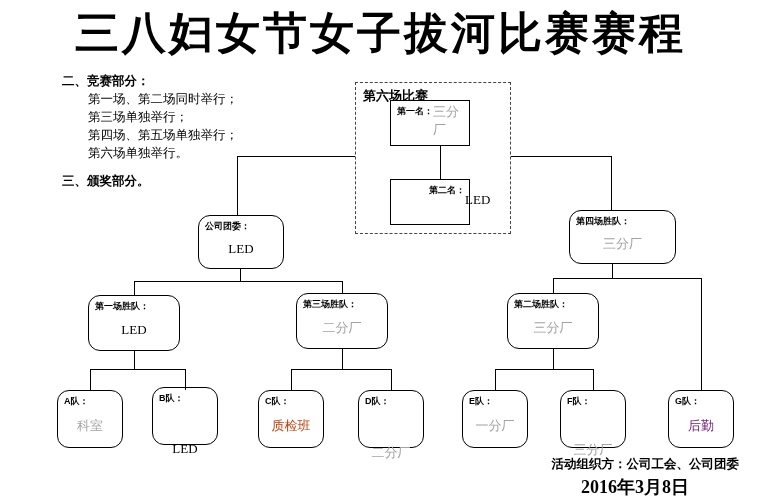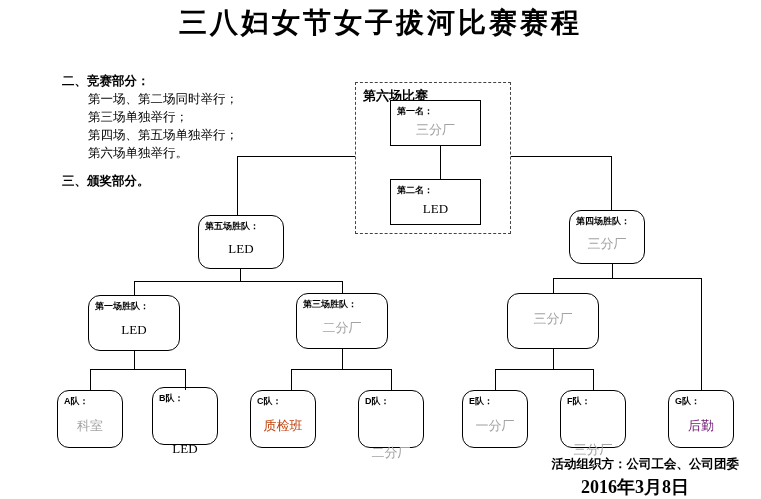--- a/index.html
+++ b/index.html
@@ -2,42 +2,42 @@
 <html><head>
 <meta charset="utf-8">
 <style>
   html,body{margin:0;padding:0;background:#ffffff;}
   .canvas{
     position:relative;width:761px;height:499px;background:#ffffff;
     font-family:"Liberation Serif",serif;color:#000;overflow:hidden;
   }
   .title{
     position:absolute;top:4px;left:0;width:100%;text-align:center;
-    font-size:28px;font-weight:bold;letter-spacing:3px;margin:0;
+    font-size:44px;font-weight:bold;letter-spacing:3px;margin:0;
     font-family:"Liberation Serif",serif;
   }
   
   .notes{position:absolute;left:62px;top:72px;font-size:12.5px;line-height:18px;}
   .note-line{white-space:nowrap;}
   .b{font-weight:bold;}
   .note-sub{padding-left:26px;white-space:nowrap;}
   .note-last{margin-top:10px;}
   
   .dashed-box{
     position:absolute;left:355px;top:82px;width:156px;height:152px;
     border:1px dashed #444;box-sizing:border-box;
   }
   .group-label{
     position:absolute;left:7px;top:4px;font-size:13px;font-weight:bold;
     font-family:"Liberation Sans",sans-serif;
   }
   
   .rect-box{
-    position:absolute;width:91px;height:46px;border:1px solid #000;
-    box-sizing:border-box;display:flex;flex-direction:column;background:#fff;
+    position:absolute;width:80px;height:46px;border:1px solid #000;
+    box-sizing:border-box;display:flex;background:#fff;
   }
   
   .round-box{
     position:absolute;border:1px solid #000;border-radius:12px;
     box-sizing:border-box;display:flex;flex-direction:column;background:#fff;
   }
   .box-label{
     font-size:9px;font-weight:bold;padding:4px 0 0 6px;
     font-family:"Liberation Sans",sans-serif;white-space:nowrap;
   }
@@ -77,58 +77,59 @@
 
   <div class="dashed-box">
     <span class="group-label">第六场比赛</span>
   </div>
 
   <div class="rect-box" style="left:390px;top:100px;">
     <span class="box-label">第一名：</span>
     <span class="box-team" style="color: rgb(163, 163, 163);">三分厂</span>
   </div>
 
-  <div class="rect-box" style="left:390px;top:179px;">
+  <div class="rect-box" style="left:390px;top:179px;padding-left:32px;">
     <span class="box-label">第二名：</span>
     <span class="box-team" style="color: rgb(0, 0, 0);">LED</span>
   </div>
 
   <div class="round-box" style="left:198px;top:215px;width:86px;height:54px;">
-    <span class="box-label">第五场胜队：</span>
+    <span class="box-label">公司团委：</span>
     <span class="box-team" style="color: rgb(0, 0, 0);">LED</span>
   </div>
 
-  <div class="round-box" style="left:569px;top:210px;width:76px;height:54px;">
+  <div class="round-box" style="left:569px;top:210px;width:107px;height:54px;">
     <span class="box-label">第四场胜队：</span>
     <span class="box-team" style="color: rgb(163, 163, 163);">三分厂</span>
   </div>
 
   <div class="round-box" style="left:88px;top:295px;width:92px;height:56px;">
     <span class="box-label">第一场胜队：</span>
     <span class="box-team" style="color: rgb(0, 0, 0);">LED</span>
   </div>
 
   <div class="round-box" style="left:296px;top:293px;width:92px;height:56px;">
     <span class="box-label">第三场胜队：</span>
     <span class="box-team" style="color: rgb(163, 163, 163);">二分厂</span>
   </div>
 
   <div class="round-box" style="left:507px;top:293px;width:92px;height:56px;">
+    <span class="box-label">第二场胜队：</span>
     <span class="box-team" style="color: rgb(163, 163, 163);">三分厂</span>
   </div>
 
   <div class="round-box" style="left:57px;top:390px;width:66px;height:58px;">
     <span class="box-label">A队：</span>
     <span class="box-team" style="color: rgb(163, 163, 163);">科室</span>
   </div>
   <div class="round-box" style="left:152px;top:387px;width:66px;height:58px;gap:36px;">
     <span class="box-label">B队：</span>
     <span class="box-team" style="color: rgb(0, 0, 0);">LED</span>
   </div>
-  <div class="round-box" style="left:250px;top:390px;width:66px;height:58px;">
+  <div class="round-box" style="left:258px;top:390px;width:66px;height:58px;">
     <span class="box-label">C队：</span>
     <span class="box-team" style="color: #c2410c;">质检班</span>
   </div>
   <div class="round-box" style="left:358px;top:390px;width:66px;height:58px;gap:36px;">
     <span class="box-label">D队：</span>
     <span class="box-team" style="color: rgb(163, 163, 163);">二分厂</span>
   </div>
   <div class="round-box" style="left:462px;top:390px;width:66px;height:58px;">
     <span class="box-label">E队：</span>
     <span class="box-team" style="color: rgb(163, 163, 163);">一分厂</span>

